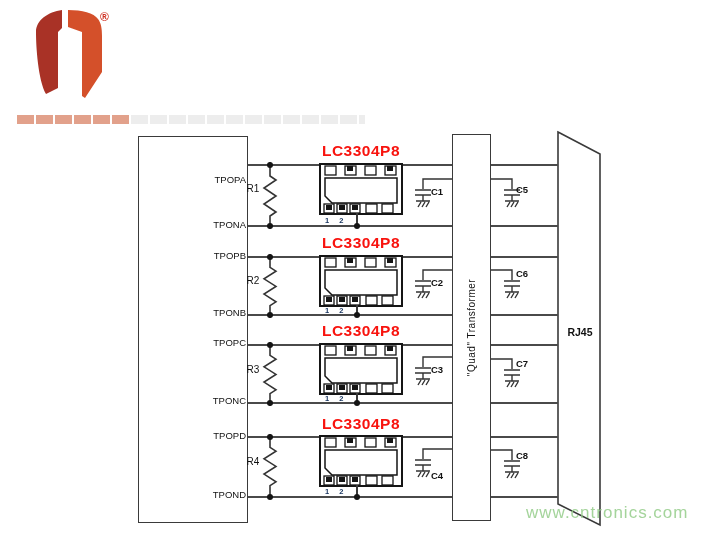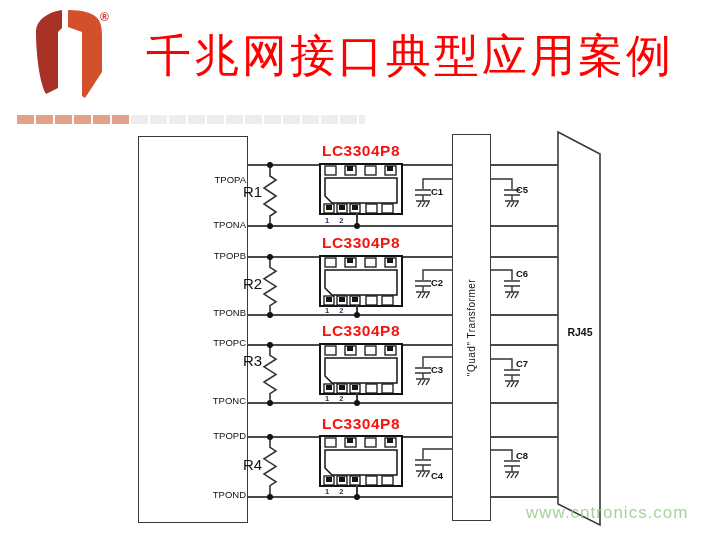--- a/index.html
+++ b/index.html
@@ -16,21 +16,21 @@
        background:
         repeating-linear-gradient(90deg, rgba(0,0,0,0) 0 17px, #ffffff 17px 19px),
         linear-gradient(90deg, #e2a18b 0 114px, #ededed 114px 100%);}
   
   .wire{position:absolute;height:1.5px;background:#4a4a4a;}
   .vline{position:absolute;width:1.5px;background:#3a3a3a;}
   .dot{position:absolute;width:6px;height:6px;border-radius:50%;background:#141414;}
   .box{position:absolute;border:1.6px solid #3a3a3a;background:#fff;box-sizing:border-box;}
   .pin-label{position:absolute;left:186px;width:60px;text-align:right;
              font-size:9.5px;color:#111;}
-  .r-label{position:absolute;left:243px;width:20px;text-align:left;font-size:15px;color:#111;}
+  .r-label{position:absolute;left:243px;width:20px;text-align:center;font-size:10px;color:#111;}
   .cap-label{position:absolute;font-size:9.5px;font-weight:bold;color:#111;}
   .chip-label{position:absolute;left:311px;width:100px;text-align:center;
               font-size:15.5px;font-weight:bold;color:#f8130e;letter-spacing:0.5px;}
   .pins12{position:absolute;left:325px;font-size:7.5px;font-weight:bold;color:#16335e;
           letter-spacing:4px;white-space:nowrap;}
   #transceiver-label{position:absolute;left:146px;top:293px;font-size:11.5px;
                      line-height:16.2px;color:#111;}
   #transformer-label-wrap{position:absolute;left:452px;top:134px;width:39px;height:387px;
                           display:flex;align-items:center;justify-content:center;}
   #transformer-label-wrap span{transform:rotate(-90deg);white-space:nowrap;
@@ -44,21 +44,20 @@
 </head>
 <body>
 
 <div id="slide">
 
   <svg style="left:24px;top:4px" width="84" height="96" viewBox="0 0 84 96">
     <path d="M12,28 C12,16 24,8 38,6 L38,24 L34,28 L34,84 L22,90 C14,76 12,42 12,28 Z" fill="#a93226"></path>
     <path d="M44,6 C58,6 70,9 74,15 C77,19 78,24 78,32 L78,68 L61,94 L58,92 L58,28 L44,23 Z" fill="#d4502a"></path>
   </svg>
   <div id="regmark">®</div>
-  <div id="title">千兆网接口典型应用案例</div>
   <div id="bar"></div>
 
   <div class="box" style="left:138px;top:136px;width:110px;height:387px;"></div>
 
   <div class="box" style="left:452px;top:134px;width:39px;height:387px;"></div>
   <div id="transformer-label-wrap">
     <span>"Quad" Transformer</span>
   </div>
 
   <svg style="left:556px;top:129px" width="48" height="400" viewBox="0 0 48 400">
@@ -101,21 +100,21 @@
     </svg>
   <svg style="left:258px;top:342px" width="24" height="64" viewBox="0 0 24 67" preserveAspectRatio="none">
     <path d="M12,0 V14 l6,4 -12,8 12,8 -12,8 12,8 -6,4 V67" fill="none" stroke="#333" stroke-width="1.6"></path>
     </svg>
   <svg style="left:258px;top:434px" width="24" height="64" viewBox="0 0 24 67" preserveAspectRatio="none">
     <path d="M12,0 V14 l6,4 -12,8 12,8 -12,8 12,8 -6,4 V67" fill="none" stroke="#333" stroke-width="1.6"></path>
     </svg>
 
   <div class="r-label" style="top:183px">R1</div>
   <div class="r-label" style="top:275px">R2</div>
-  <div class="r-label" style="top:352px">R3</div>
+  <div class="r-label" style="top:364px">R3</div>
   <div class="r-label" style="top:456px">R4</div>
 
   <div class="chip-label" style="top:142px">LC3304P8</div>
   <div class="chip-label" style="top:234px">LC3304P8</div>
   <div class="chip-label" style="top:322px">LC3304P8</div>
   <div class="chip-label" style="top:415px">LC3304P8</div>
 
   <svg style="left:319px;top:163px" width="84" height="52" viewBox="0 0 84 52">
     <rect x="1" y="1" width="82" height="50" fill="#fff" stroke="#151515" stroke-width="2"></rect>
     <g fill="none" stroke="#151515" stroke-width="1.3">

